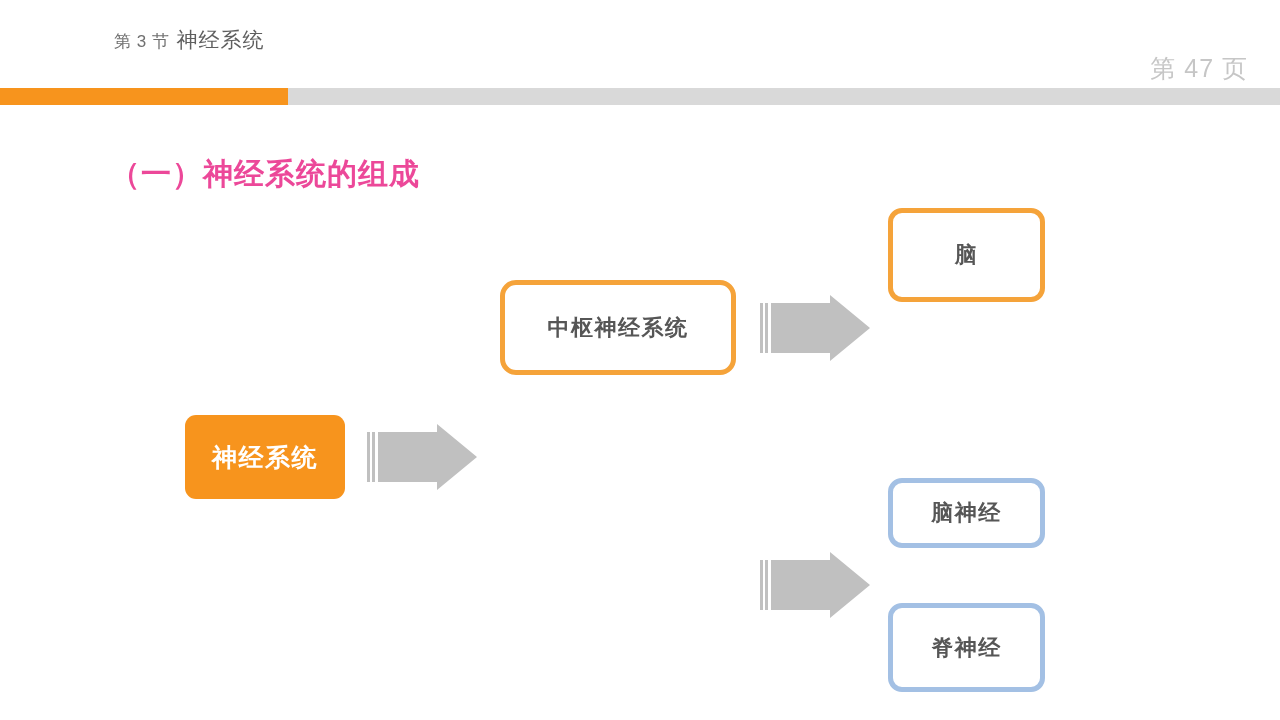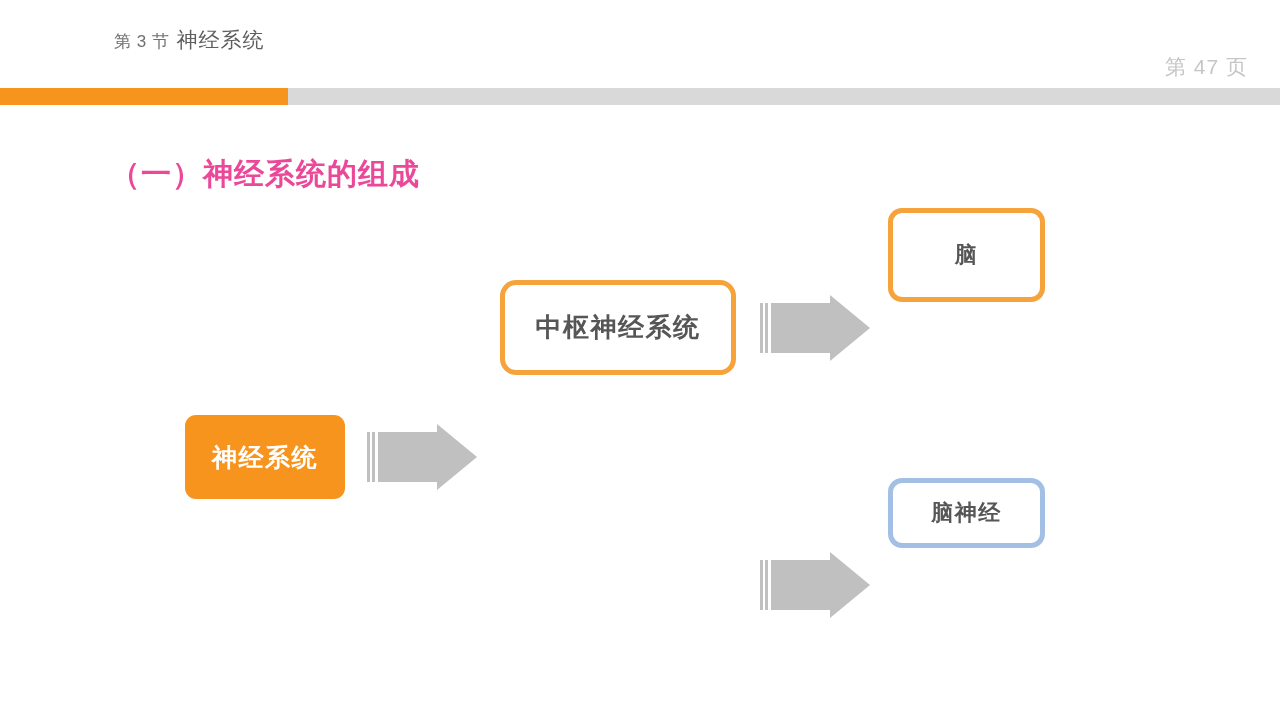--- a/index.html
+++ b/index.html
@@ -42,21 +42,21 @@
     font-size: 21px;
     color: #5f5f5f;
     margin-left: 7px;
     vertical-align: baseline;
     letter-spacing: 1px;
   }
   .header-right {
     position: absolute;
     right: 32px;
     top: 56px;
-    font-size: 21px;
+    font-size: 25px;
     color: #c6c6c6;
     white-space: nowrap;
     letter-spacing: 1px;
     line-height: 1;
   }
 
   
   .bar {
     position: absolute;
     top: 88px;
@@ -112,21 +112,21 @@
   }
 
   .node-branch {
     left: 500px;
     width: 236px;
     height: 95px;
     background: #ffffff;
     border-radius: 16px;
     border: 5px solid #f0a030;
     color: #565656;
-    font-size: 26px;
+    font-size: 22px;
   }
   .node-branch.cns { top: 280px; border-color: #f5a33a; }
   .node-branch.pns { top: 537px; border-color: #a3c0e4; }
 
   .node-leaf {
     left: 888px;
     width: 157px;
     height: 94px;
     background: #ffffff;
     border-radius: 14px;
@@ -207,14 +207,17 @@
 
   <div class="node node-leaf leaf-brain">
     <span>脑</span>
   </div>
 
 
   <div class="node node-leaf leaf-cranial">
     <span>脑神经</span>
   </div>
 
+  <div class="node node-leaf leaf-spinal">
+    <span>脊神经</span>
+  </div>
 
 </div>
 
 </body></html>

